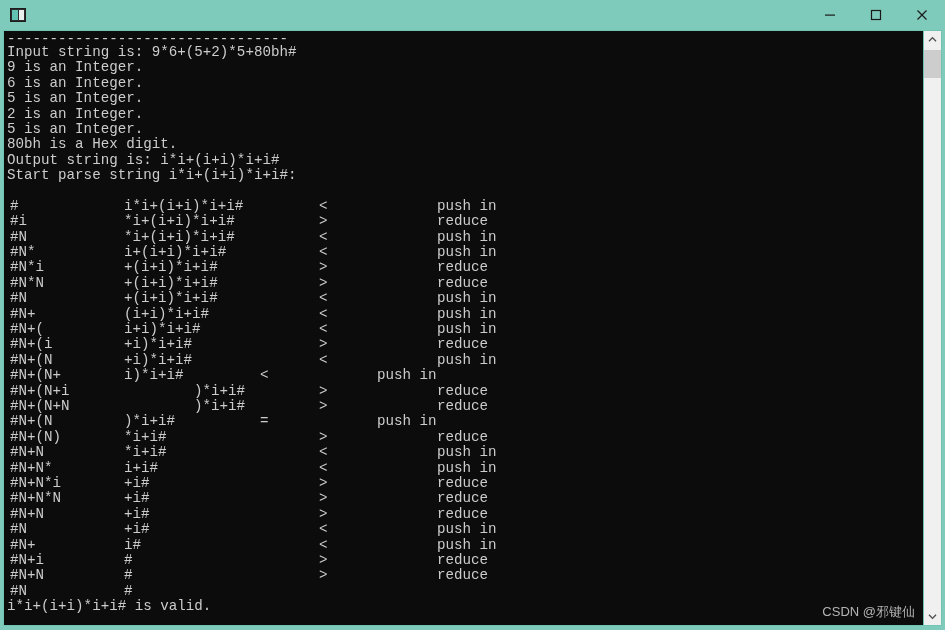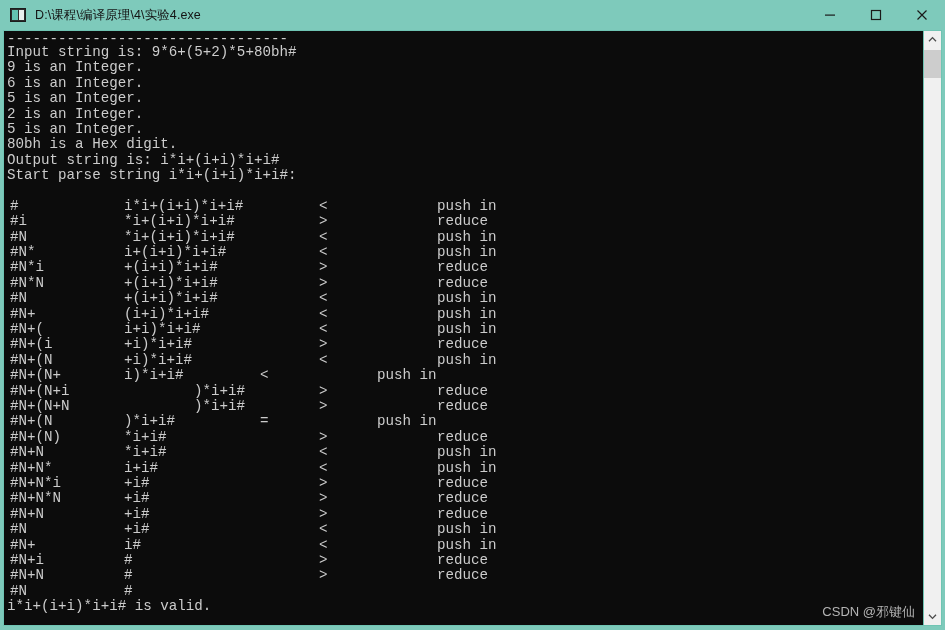--- a/index.html
+++ b/index.html
@@ -133,21 +133,20 @@
     background:#cdcdcd;
   }
 </style>
 </head>
 <body>
 
 <div id="window">
 
   <div id="titlebar">
     <div id="app-icon"></div>
-    <div id="title-text">D:\课程\编译原理\4\实验4.exe</div>
     <div id="win-controls">
       <div class="win-btn">
         <svg width="12" height="12" viewBox="0 0 12 12">
             <rect x="1" y="5.5" width="10" height="1.2" fill="#1a1a1a"></rect>
           </svg>
       </div>
       <div class="win-btn">
         <svg width="12" height="12" viewBox="0 0 12 12">
             <rect x="1.5" y="1.5" width="9" height="9" fill="none" stroke="#1a1a1a" stroke-width="1.2"></rect>
           </svg>

